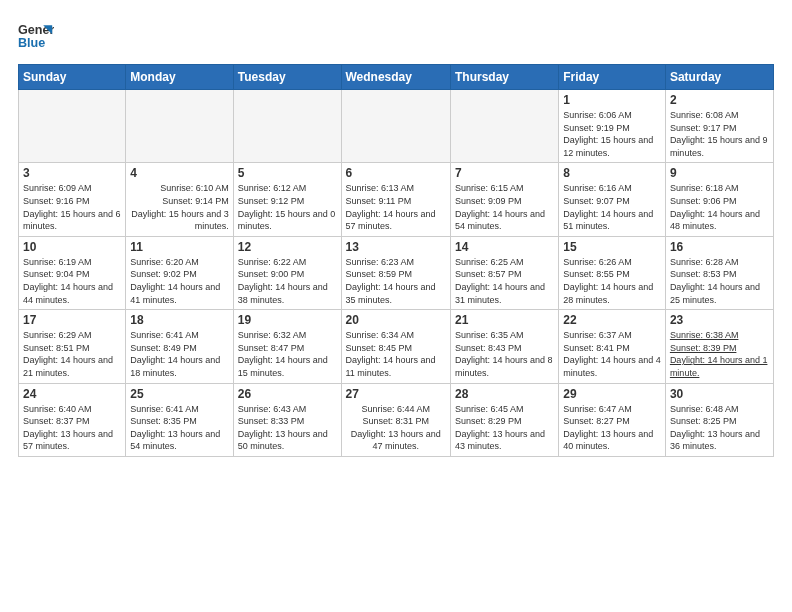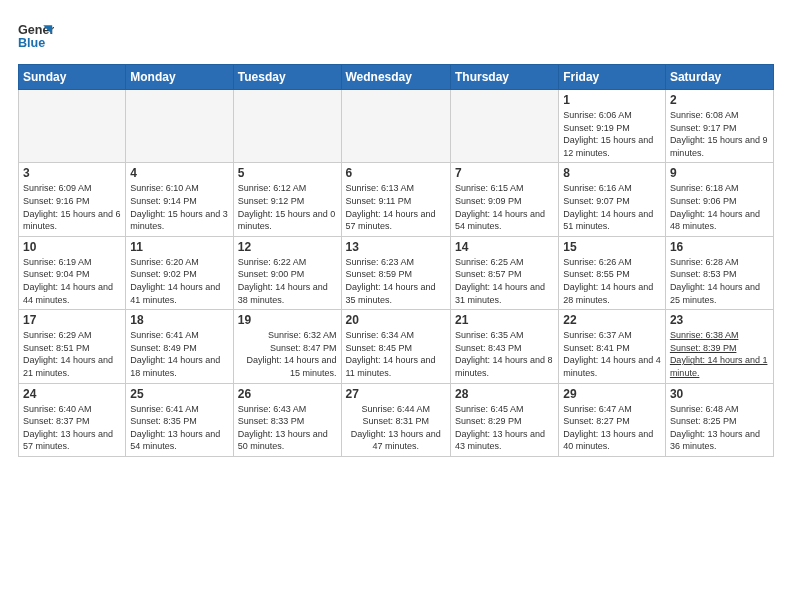--- a/index.html
+++ b/index.html
@@ -138,21 +138,21 @@
         </tr>
         <tr>
           <td>
             <span class="day-number">3</span>
             <div class="day-info" style="white-space: pre-line;">Sunrise: 6:09 AM
 Sunset: 9:16 PM
 Daylight: 15 hours and 6 minutes.</div>
           </td>
           <td>
             <span class="day-number">4</span>
-            <div class="day-info" style="white-space: pre-line;">Sunrise: 6:10 AM
+            <div class="day-info" style="white-space: pre-line; text-align: right;">Sunrise: 6:10 AM
 Sunset: 9:14 PM
 Daylight: 15 hours and 3 minutes.</div>
           </td>
           <td>
             <span class="day-number">5</span>
             <div class="day-info" style="white-space: pre-line;">Sunrise: 6:12 AM
 Sunset: 9:12 PM
 Daylight: 15 hours and 0 minutes.</div>
           </td>
           <td>
@@ -232,21 +232,21 @@
 Daylight: 14 hours and 21 minutes.</div>
           </td>
           <td>
             <span class="day-number">18</span>
             <div class="day-info" style="white-space: pre-line;">Sunrise: 6:41 AM
 Sunset: 8:49 PM
 Daylight: 14 hours and 18 minutes.</div>
           </td>
           <td>
             <span class="day-number">19</span>
-            <div class="day-info" style="white-space: pre-line; text-align: right;">Sunrise: 6:32 AM
+            <div class="day-info" style="white-space: pre-line;">Sunrise: 6:32 AM
 Sunset: 8:47 PM
 Daylight: 14 hours and 15 minutes.</div>
           </td>
           <td>
             <span class="day-number">20</span>
             <div class="day-info" style="white-space: pre-line;">Sunrise: 6:34 AM
 Sunset: 8:45 PM
 Daylight: 14 hours and 11 minutes.</div>
           </td>
           <td>

